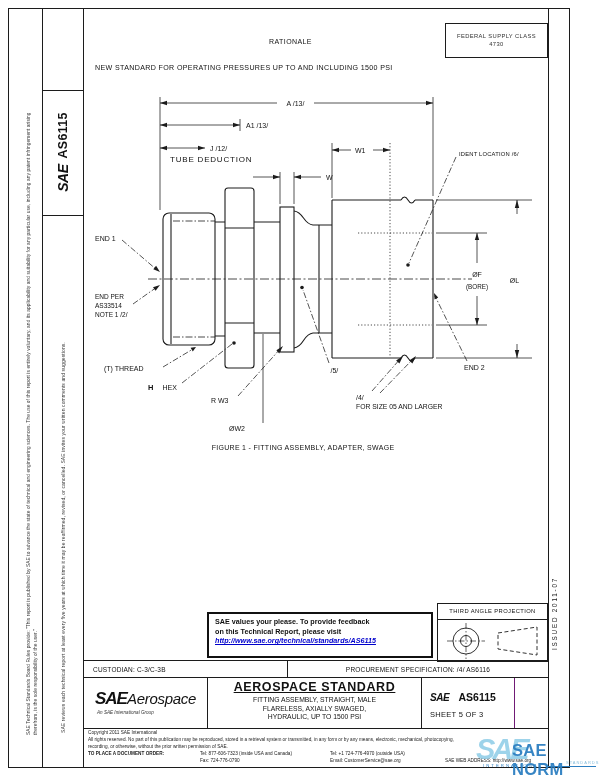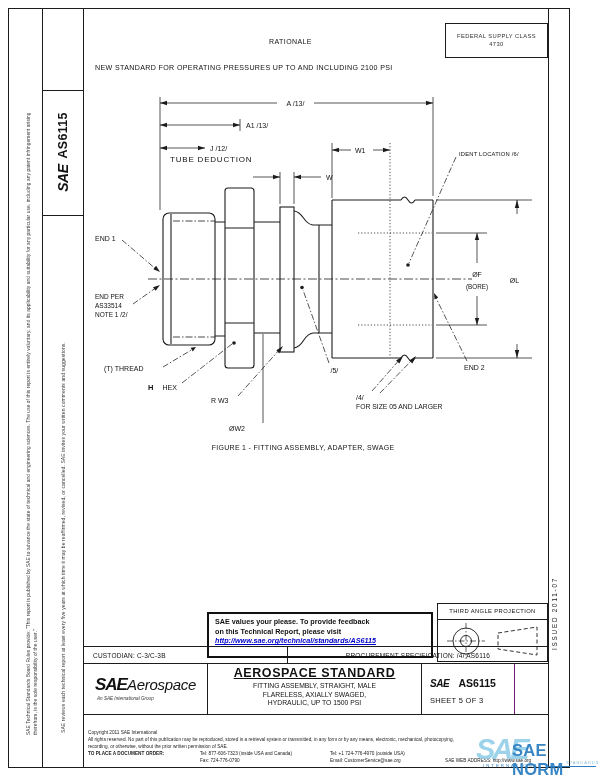--- a/index.html
+++ b/index.html
@@ -26,21 +26,21 @@
   svg.drawing{position:absolute;left:0;top:0;}
   svg.drawing text{font-family:"Liberation Sans",sans-serif;fill:#111;font-size:7px;}
   .feedback-box{position:absolute;left:207px;top:612px;width:226px;height:46px;
                 border:2px solid #111;box-sizing:border-box;padding:3px 0 0 6px;
                 font-size:7.2px;font-weight:bold;line-height:9.6px;}
   .feedback-box a{color:#0000cc;text-decoration:underline;font-style:italic;}
   .proj-box{position:absolute;left:437px;top:603px;width:111px;height:59px;
             border:1px solid #1c1c1c;box-sizing:border-box;}
   .proj-title{height:15px;border-bottom:1px solid #1c1c1c;text-align:center;
               font-size:5.8px;line-height:15px;letter-spacing:.4px;}
-  .titleblock{position:absolute;left:83px;top:646px;width:465px;height:69px;
+  .titleblock{position:absolute;left:83px;top:660px;width:465px;height:69px;
               border-top:1px solid #1c1c1c;border-bottom:1px solid #1c1c1c;box-sizing:border-box;}
   .tb-row1{display:flex;height:17px;border-bottom:1px solid #1c1c1c;box-sizing:border-box;
            font-size:6.5px;letter-spacing:.2px;}
   .tb-cust{width:205px;border-right:1px solid #1c1c1c;box-sizing:border-box;
            display:flex;align-items:center;padding-left:10px;}
   .tb-proc{flex:1;display:flex;align-items:center;justify-content:center;}
   .tb-row2{display:flex;height:50px;}
   .tb-logo{width:125px;border-right:1px solid #1c1c1c;box-sizing:border-box;padding:11px 0 0 12px;}
   .logo-sae{font-weight:bold;font-style:italic;font-size:17px;letter-spacing:-1px;}
   .logo-aero{font-style:italic;font-size:15px;letter-spacing:-.3px;}
@@ -84,21 +84,21 @@
     <span class="side-sae">SAE</span>
     <span class="side-num">AS6115</span>
   </div>
   <div class="rot issued" style="left:551px;top:768px;width:760px;height:18px;padding-left:118px;box-sizing:border-box">ISSUED 2011-07</div>
 
   <div class="fsc-box">
     <div>FEDERAL SUPPLY CLASS</div>
     <div>4730</div>
   </div>
   <div class="rationale">RATIONALE</div>
-  <div class="new-standard">NEW STANDARD FOR OPERATING PRESSURES UP TO AND INCLUDING 2100 PSI</div>
+  <div class="new-standard">NEW STANDARD FOR OPERATING PRESSURES UP TO AND INCLUDING 1500 PSI</div>
 
   <svg class="drawing" width="600" height="776" viewBox="0 0 600 776">
     <g stroke="#1c1c1c" stroke-width="1.1" fill="none">
       <rect x="163" y="213" width="52" height="132" rx="6"></rect>
       <line x1="171" y1="214" x2="171" y2="344"></line>
       <path d="M215,222 H225 M215,336 H225"></path>
       <rect x="225" y="188" width="29" height="180" rx="3"></rect>
       <path d="M225,228 H254 M225,323 H254"></path>
       <path d="M254,222 H280 M254,333 H280"></path>
       <rect x="280" y="207" width="14" height="145"></rect>

